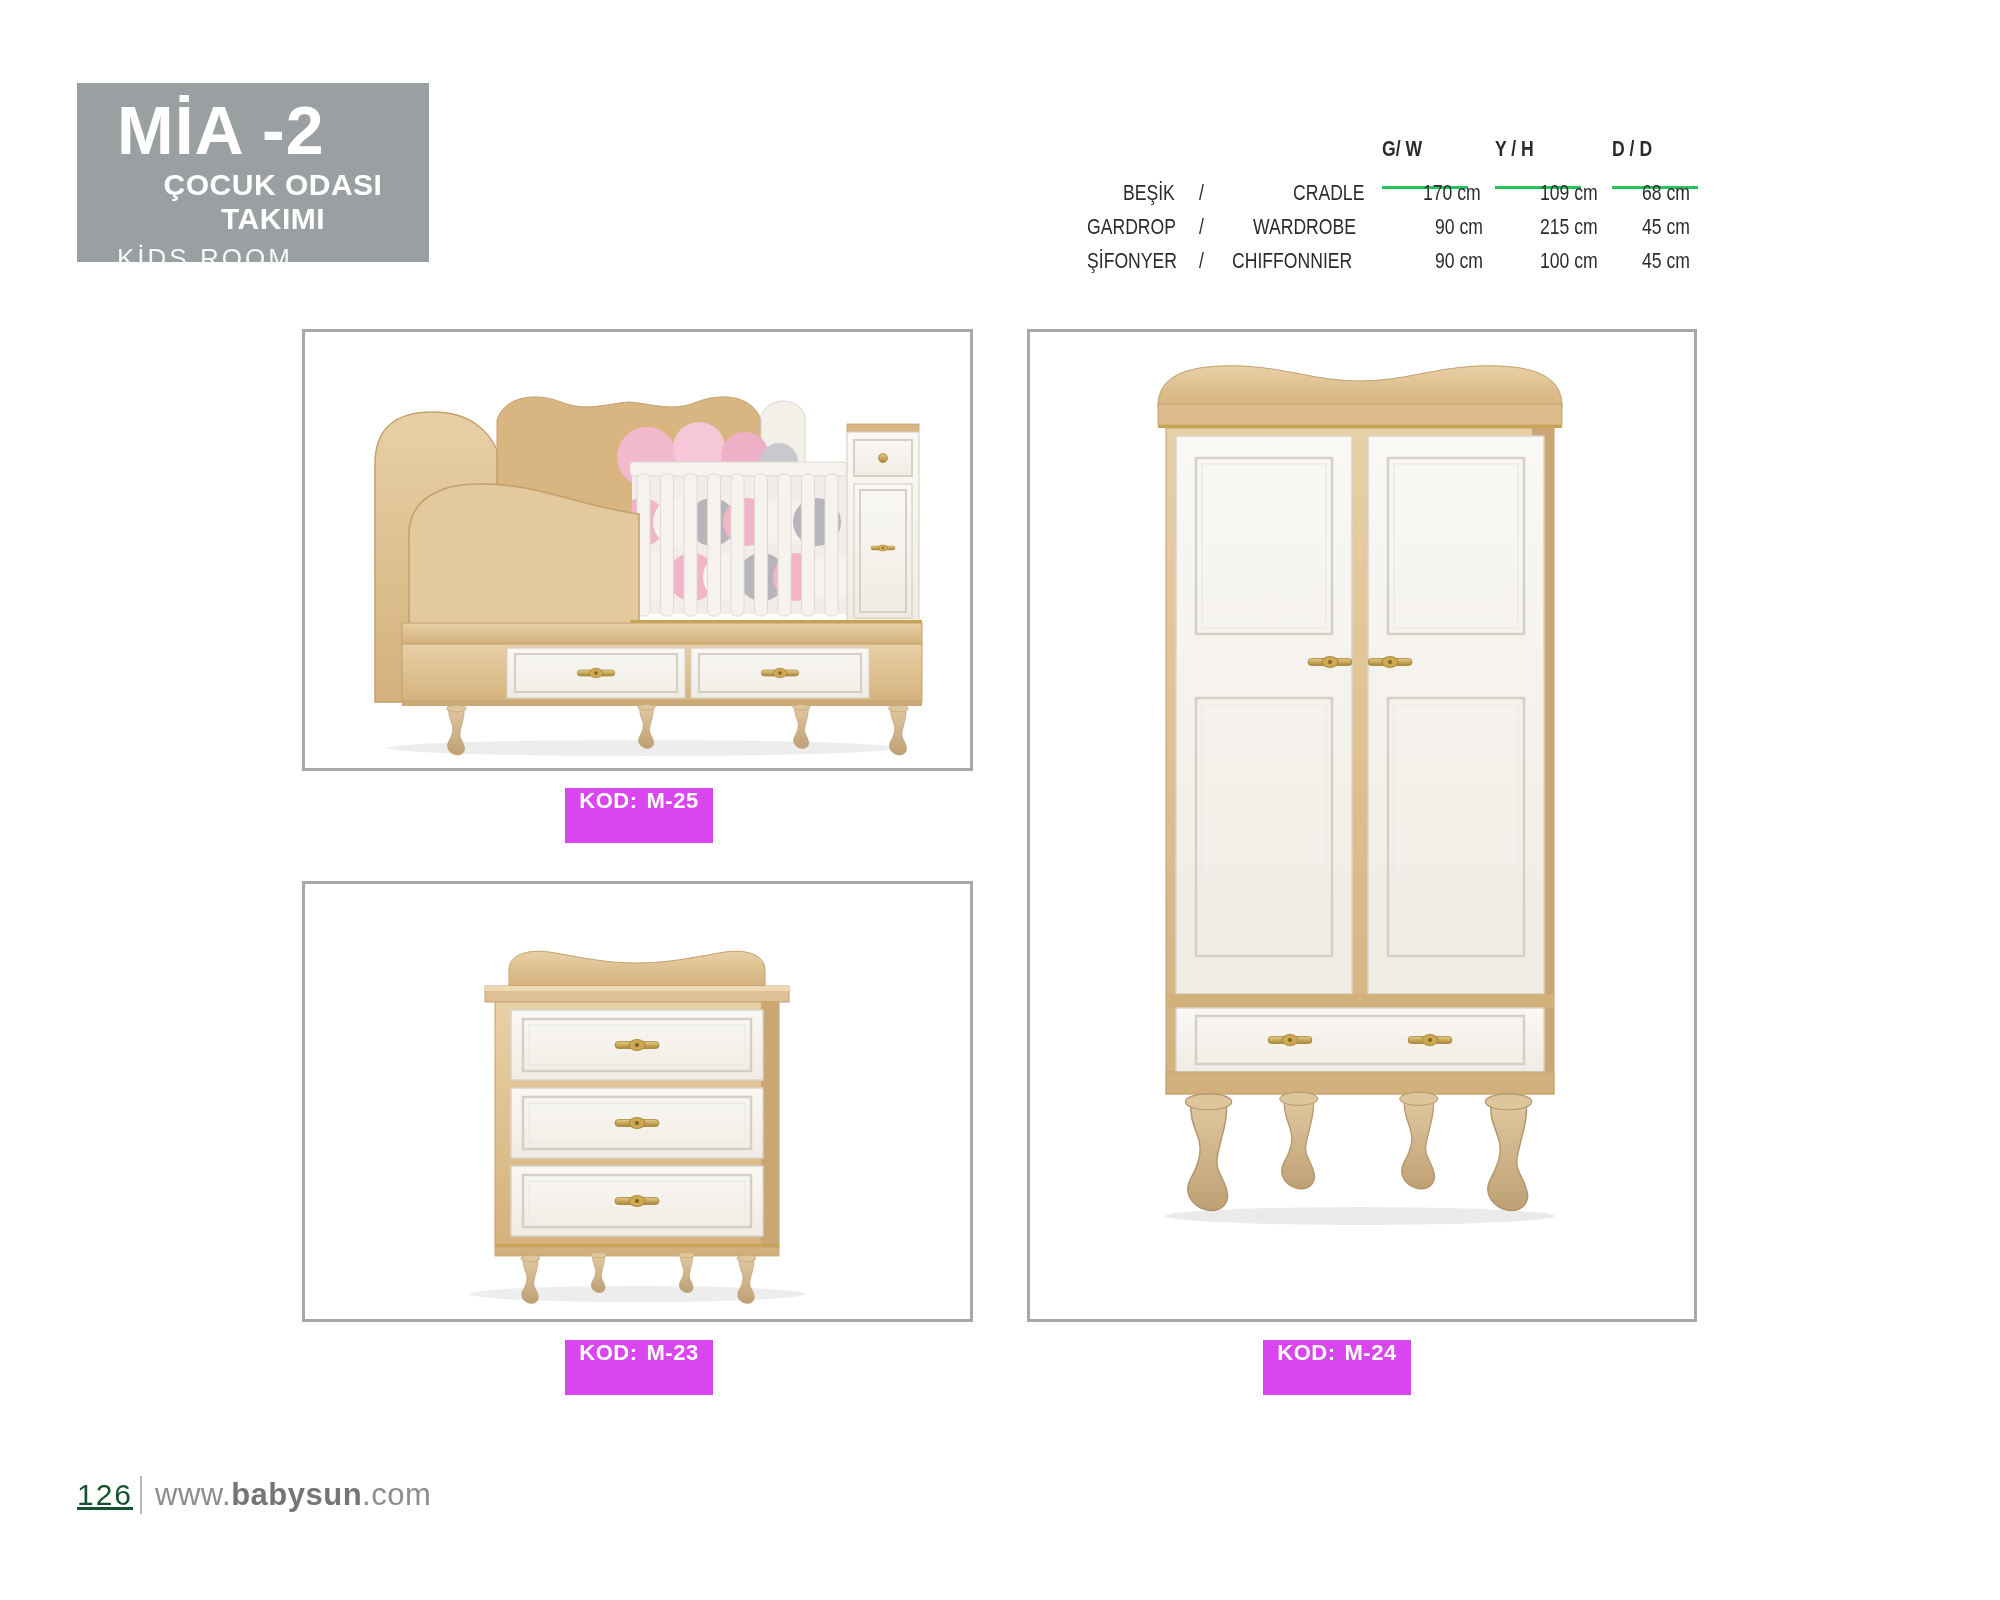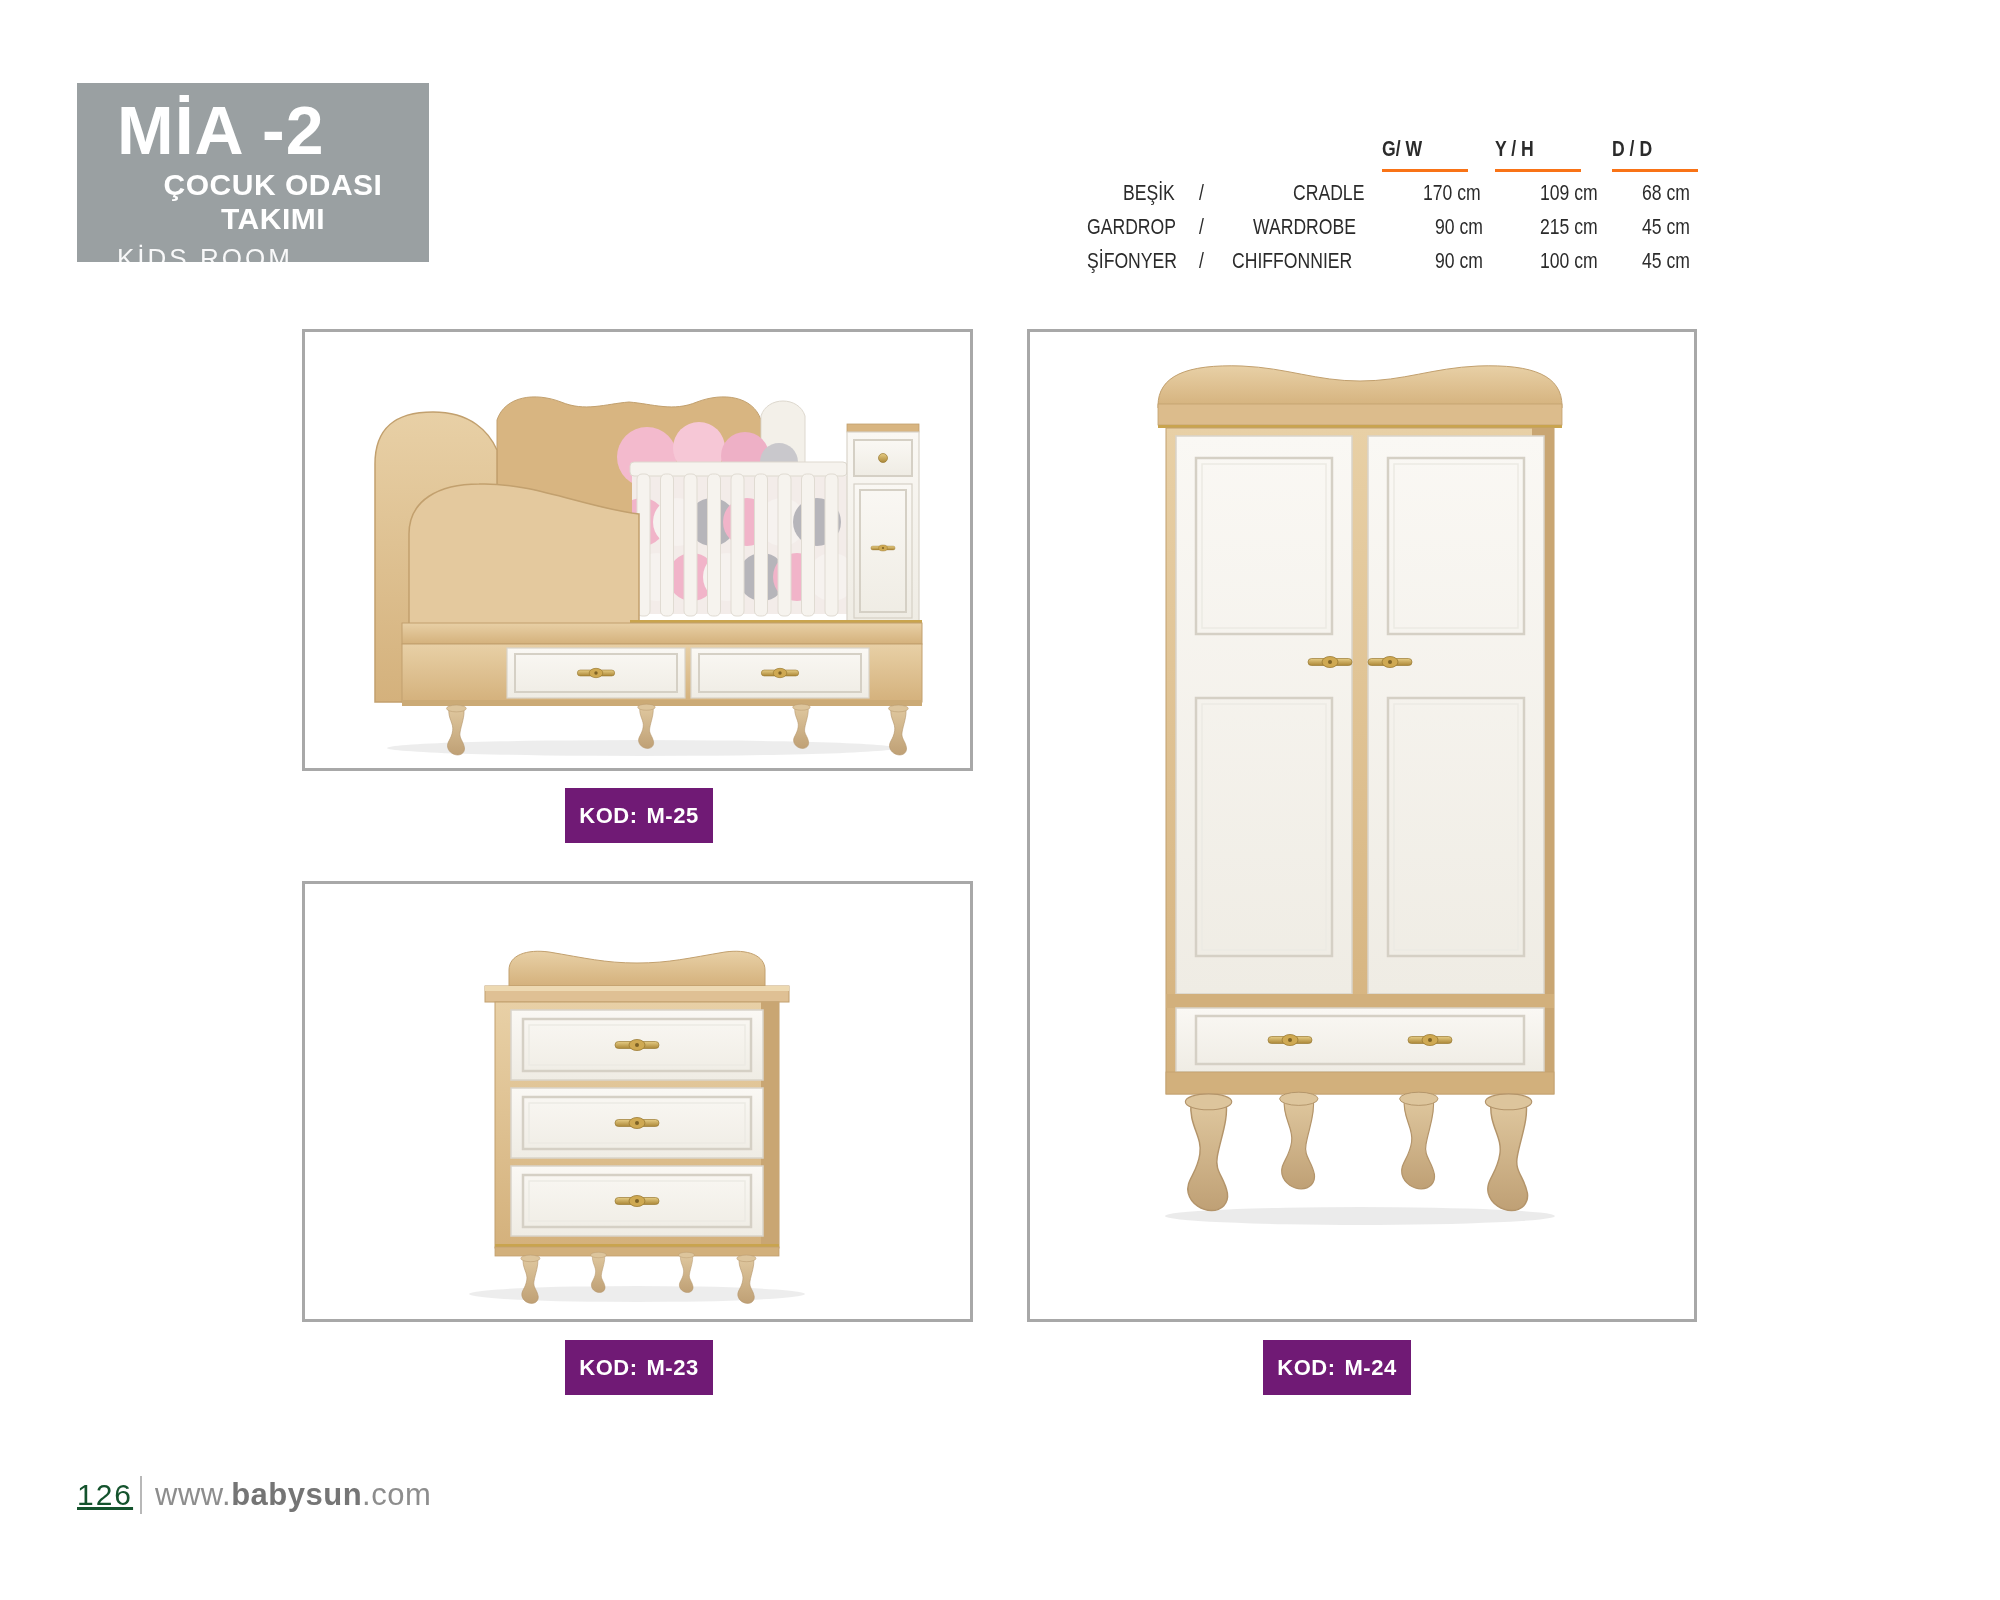--- a/index.html
+++ b/index.html
@@ -14,36 +14,36 @@
   .title-tr   { font-size:30px; font-weight:700; letter-spacing:0.5px; margin-top:3px;text-align:center; }
   .title-en   { font-size:26px; font-weight:300; letter-spacing:3px; margin-top:7px; color:rgba(255,255,255,0.93); }
 
   
   .specs { position:absolute; left:1087px; top:136px; display:grid;
            grid-template-columns:101px 17px 177px 113px 117px 90px;
            color:#2b2b2b; font-size:22px; }
   .srow { display:contents; }
   .cell  { height:34px; white-space:nowrap;text-align:right; }
   .hcell { height:44px; font-weight:700; }
-  .rule  { width:86px; padding-bottom:7px; border-bottom:3px solid #f97316; }
+  .rule  { width:86px; padding-bottom:24px; border-bottom:3px solid #22c55e; }
   .cond  { display:inline-block; transform:scaleX(0.8); transform-origin:0 50%; white-space:nowrap; }
 
   
   .frame { position:absolute; border:3px solid #a8a8a8; background:#fff; }
   #frame-cradle      { left:302px; top:329px;  width:671px; height:442px; }
   #frame-chiffonnier { left:302px; top:881px;  width:671px; height:441px; }
   #frame-wardrobe    { left:1027px; top:329px; width:670px; height:993px; }
   .art { position:absolute; }
   #art-cradle      { left:42px;  top:40px; width:580px; height:385px; }
   #art-chiffonnier { left:142px; top:60px; width:380px; height:360px; }
   #art-wardrobe    { left:120px; top:22px; width:420px; height:875px; }
 
   
-  .kod-badge { position:absolute; width:148px; height:55px; background:#701a75; color:#fff;
-               display:flex; align-items:center; justify-content:center; gap:9px;
+  .kod-badge { position:absolute; width:148px; height:55px; background:#d946ef; color:#fff;
+               display:flex; justify-content:center; gap:9px;
                font-size:22px; font-weight:700; letter-spacing:0.5px; }
   #kod-m25 { left:565px;  top:788px; }
   #kod-m23 { left:565px;  top:1340px; }
   #kod-m24 { left:1263px; top:1340px; }
 
   
   .footer   { position:absolute; left:77px; top:1476px; display:flex; align-items:center; }
   .page-num { font-size:30px; font-weight:300; letter-spacing:2px; color:#14532d;text-decoration:underline; }
   .fdivider { width:2px; height:38px; background:#b8b8b8; margin:0 13px 0 7px; }
   .site     { font-size:31px; font-weight:300; color:#8d8d8d; letter-spacing:0.5px; }

